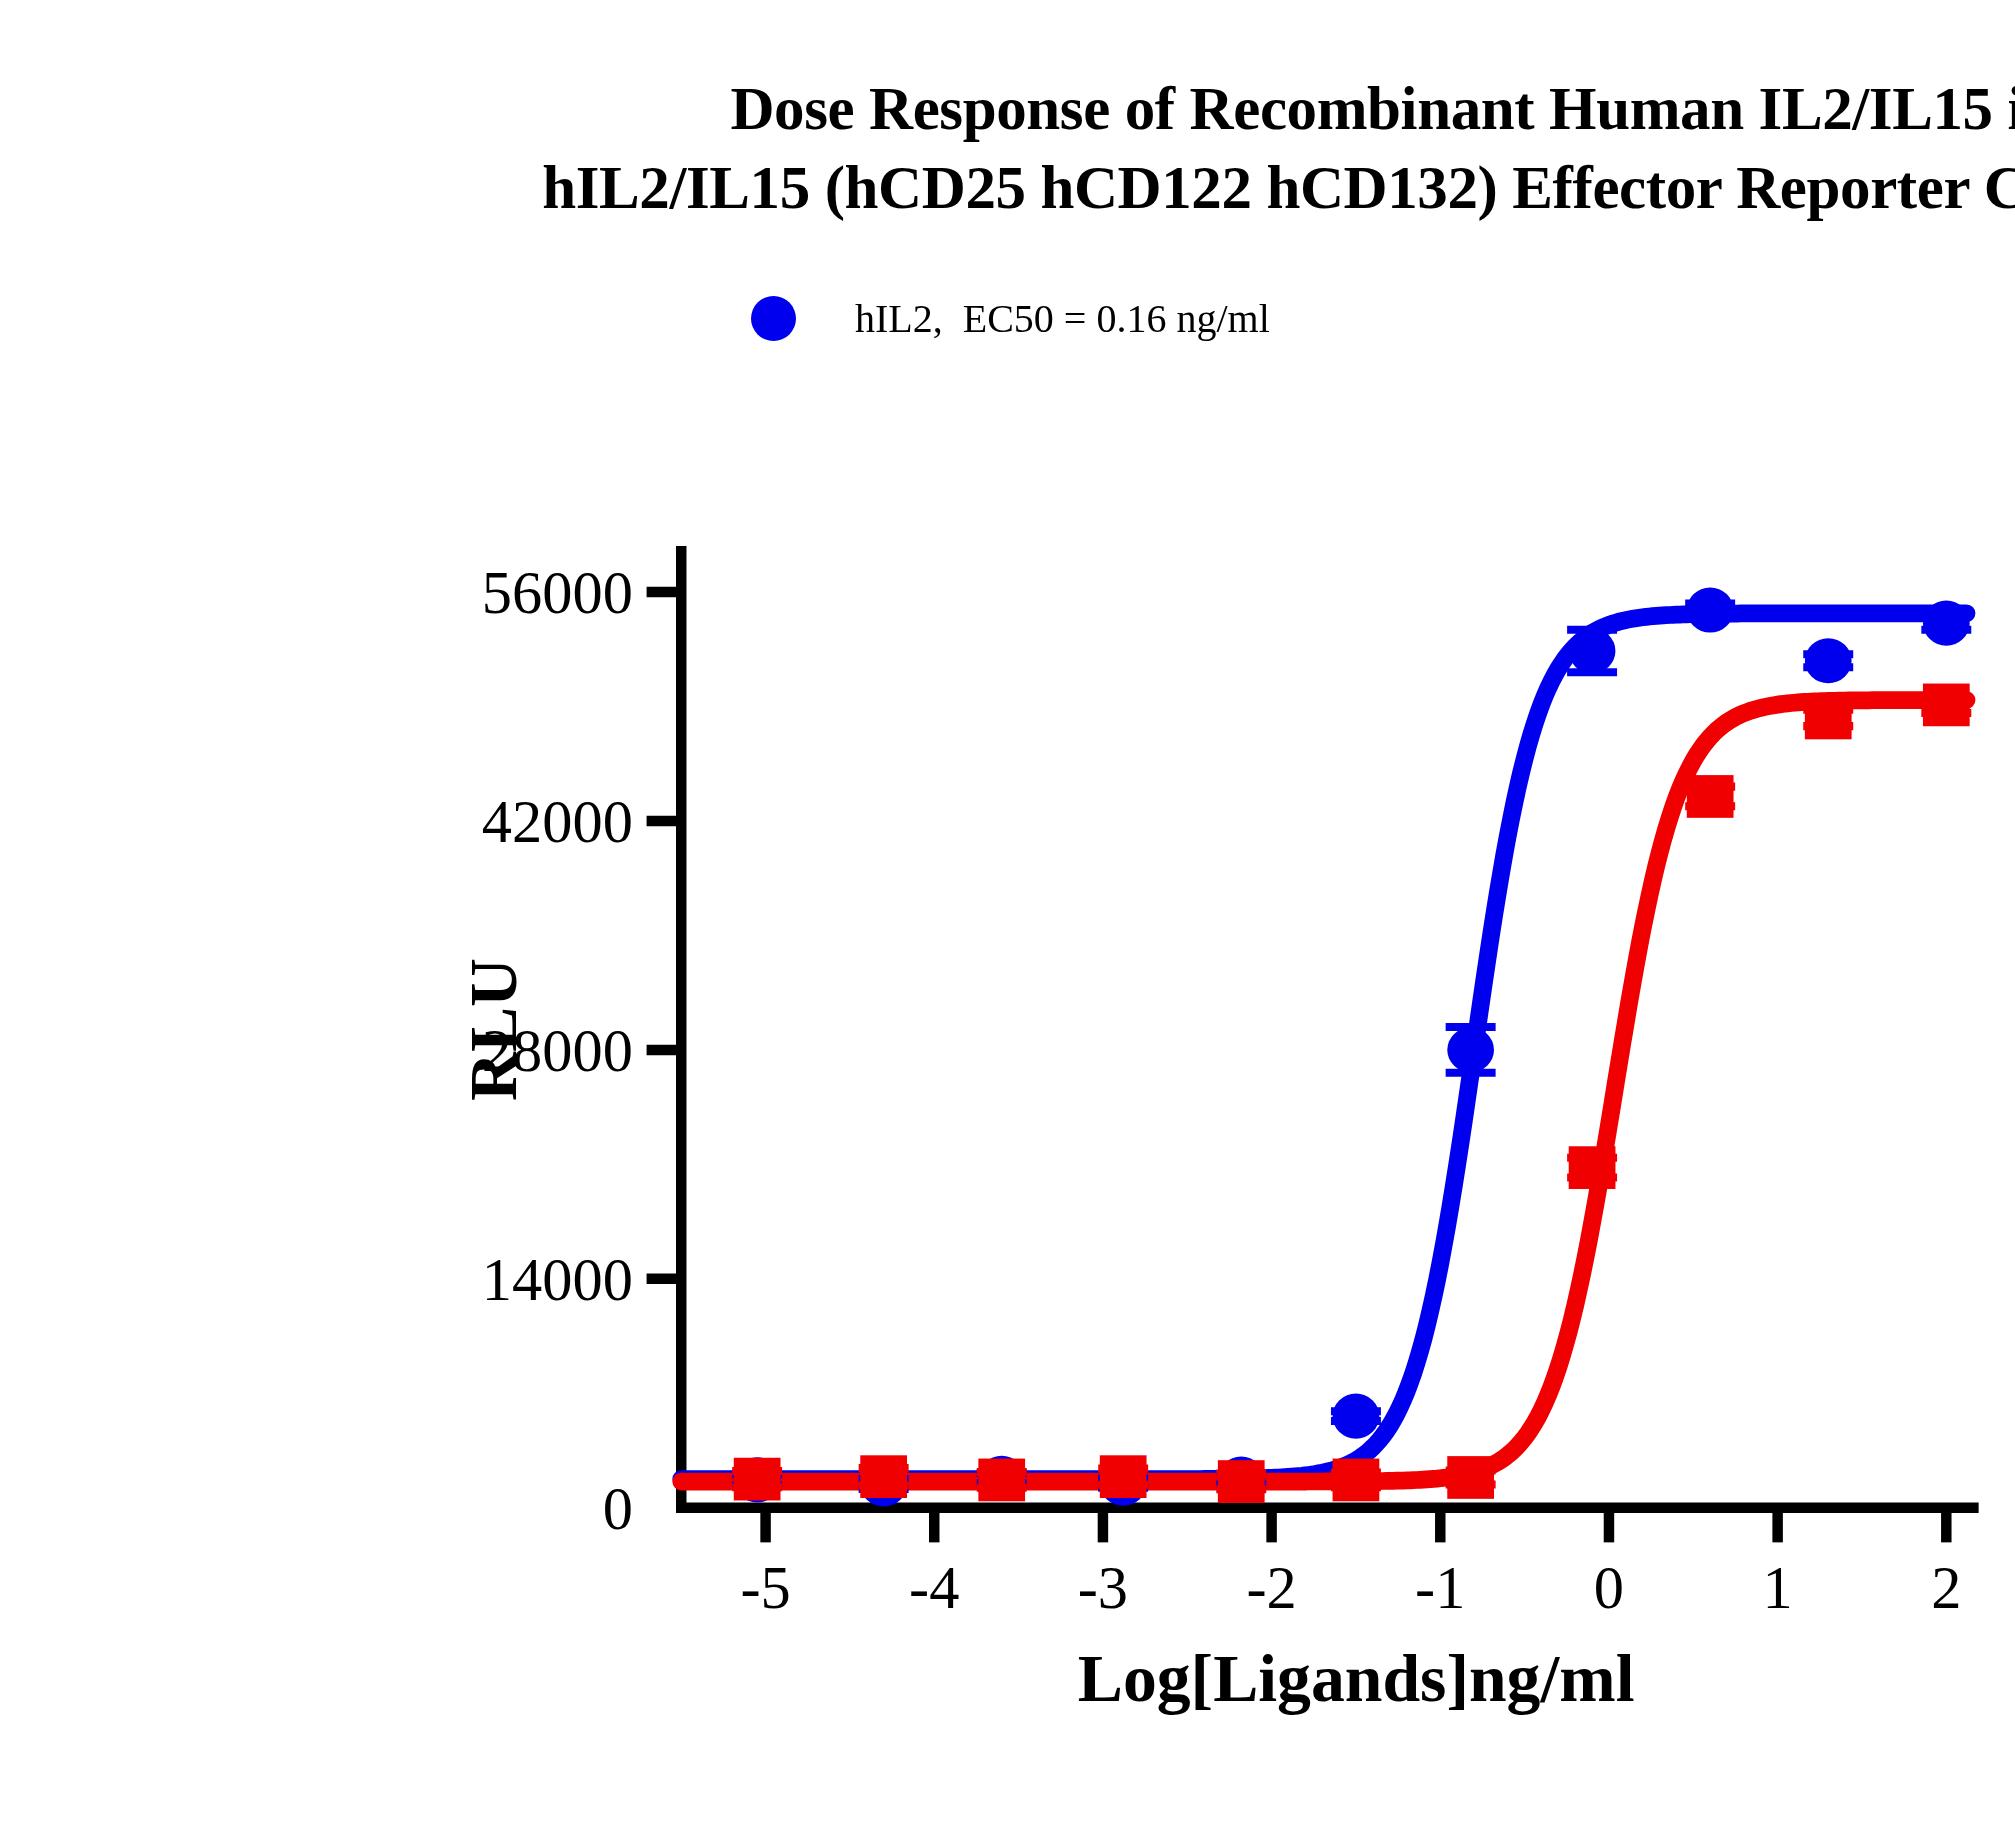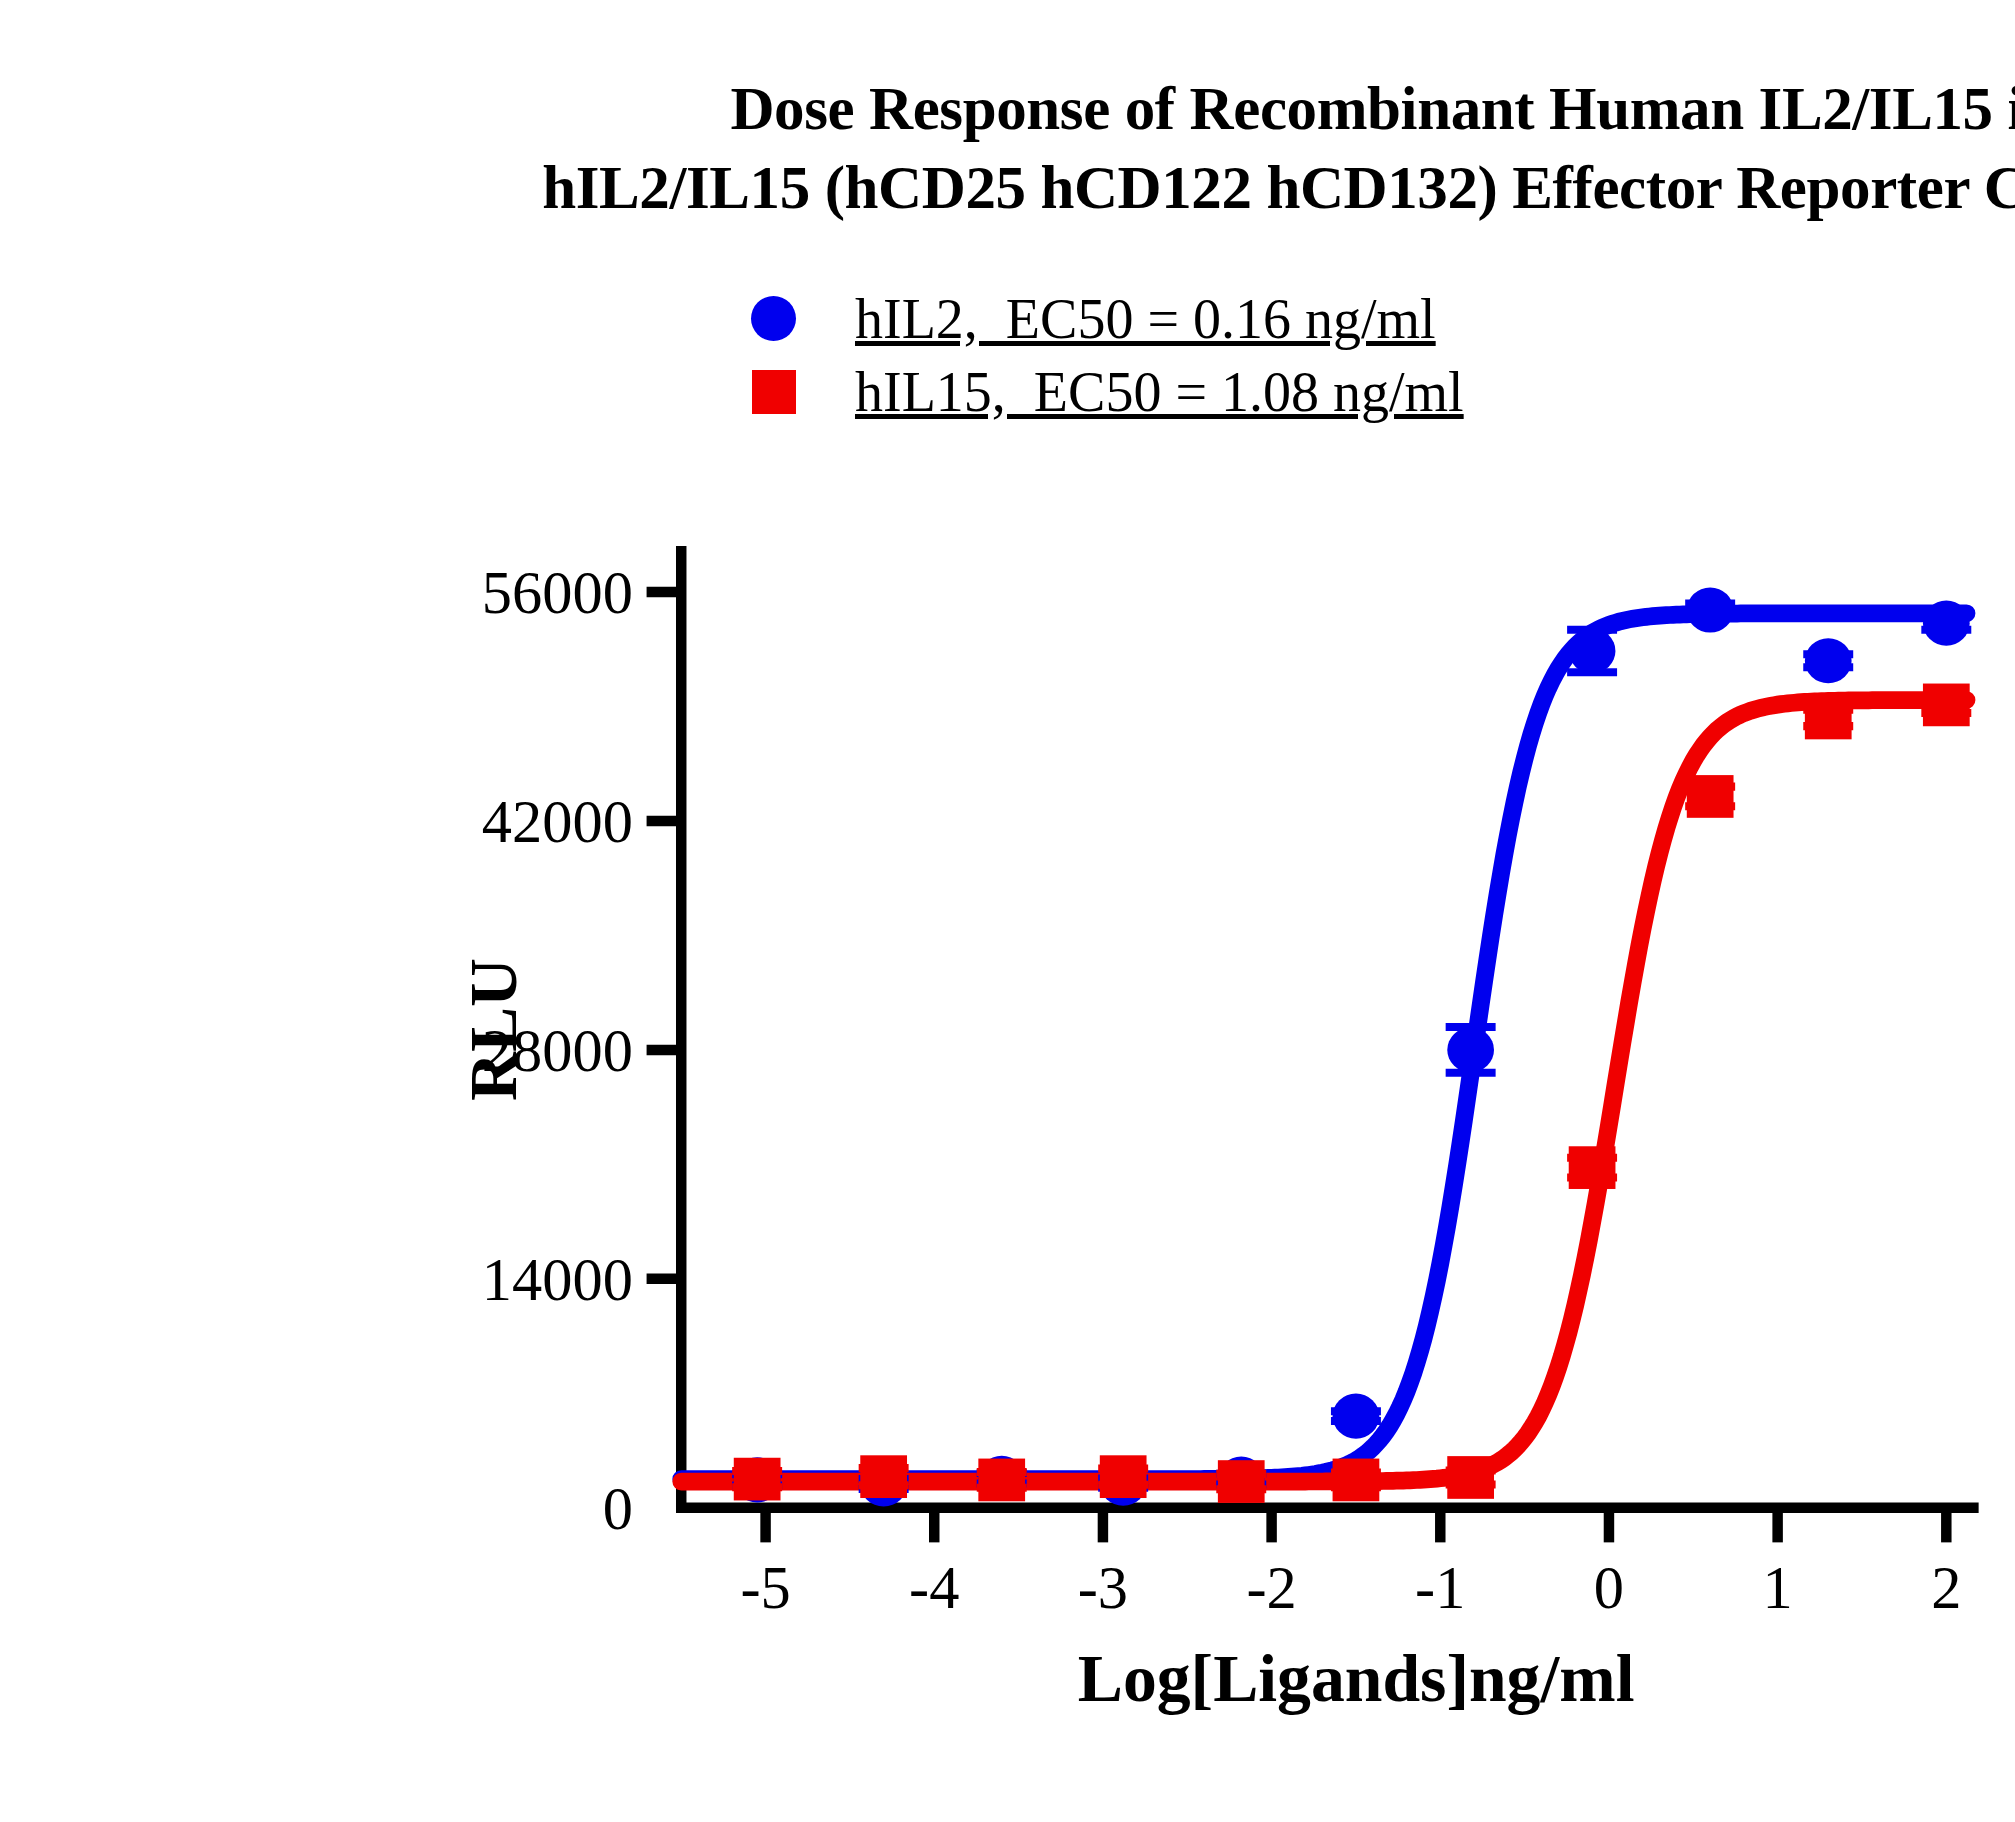--- a/index.html
+++ b/index.html
@@ -9,21 +9,21 @@
   .title-block{position:absolute;left:0;top:69px;width:2788px;text-align:center;}
   .title-line{font-family:"Liberation Serif",serif;font-weight:bold;font-size:61px;line-height:1.30;color:#000;letter-spacing:-0.4px;}
 
   .legend{position:absolute;left:709px;top:282px;width:1209px;}
   .legend-row{display:flex;align-items:center;height:73px;}
   .legend-mark{width:129px;display:flex;align-items:center;justify-content:center;}
   .lm-circle{width:45px;height:45px;border-radius:50%;background:#0000ee;position:relative;}
   .lm-circle:before{content:"";position:absolute;left:-42px;top:50%;transform:translateY(-50%);width:129px;height:10.5px;background:#0000ee;z-index:-1;}
   .lm-square{width:44px;height:44px;background:#f00000;position:relative;}
   .lm-square:before{content:"";position:absolute;left:-43px;top:50%;transform:translateY(-50%);width:129px;height:10.5px;background:#f00000;z-index:-1;}
-  .legend-label{font-family:"Liberation Serif",serif;font-size:56px;color:#000;white-space:pre;margin-left:17px;text-decoration:underline;}
+  .legend-label{font-family:"Liberation Serif",serif;font-size:40px;color:#000;white-space:pre;margin-left:17px;}
 
   #plot{position:absolute;left:0;top:0;width:2788px;height:1822px;}
   .tick-label{font-family:"Liberation Serif",serif;font-size:150px;fill:#000;}
   .axis-title{font-family:"Liberation Serif",serif;font-size:168px;font-weight:bold;fill:#000;}
 </style>
 </head>
 <body>
 
 <div id="figure">
 
@@ -31,26 +31,20 @@
     <div class="title-line">Dose Response of Recombinant Human IL2/IL15 in</div>
     <div class="title-line">hIL2/IL15 (hCD25 hCD122 hCD132) Effector Reporter Cell (C26)</div>
   </div>
 
   <div class="legend">
     <div class="legend-row">
       <div class="legend-mark">
         <div class="lm-circle"></div>
       </div>
       <div class="legend-label">hIL2,  EC50 = 0.16 ng/ml</div>
-    </div>
-    <div class="legend-row">
-      <div class="legend-mark">
-        <div class="lm-square"></div>
-      </div>
-      <div class="legend-label">hIL15,  EC50 = 1.08 ng/ml</div>
     </div>
   </div>
 
   <svg id="plot" viewBox="0 0 6918 4522">
     <g id="axes-layer">
         <line x1="1690" y1="1355" x2="1690" y2="3742" stroke="#000" stroke-width="26"></line>
         <line x1="1677" y1="3742" x2="4910" y2="3742" stroke="#000" stroke-width="26"></line>
         <line x1="1690" y1="3173.863247863248" x2="1604" y2="3173.863247863248" stroke="#000" stroke-width="26"></line>
         <line x1="1690" y1="2605.7264957264956" x2="1604" y2="2605.7264957264956" stroke="#000" stroke-width="26"></line>
         <line x1="1690" y1="2037.5897435897436" x2="1604" y2="2037.5897435897436" stroke="#000" stroke-width="26"></line>

